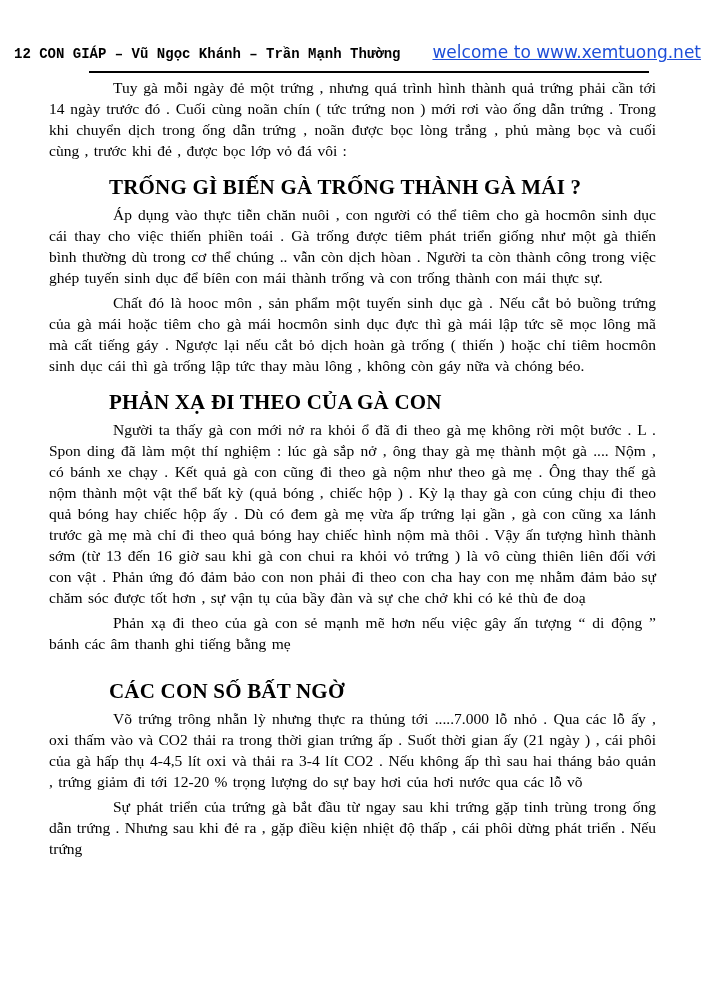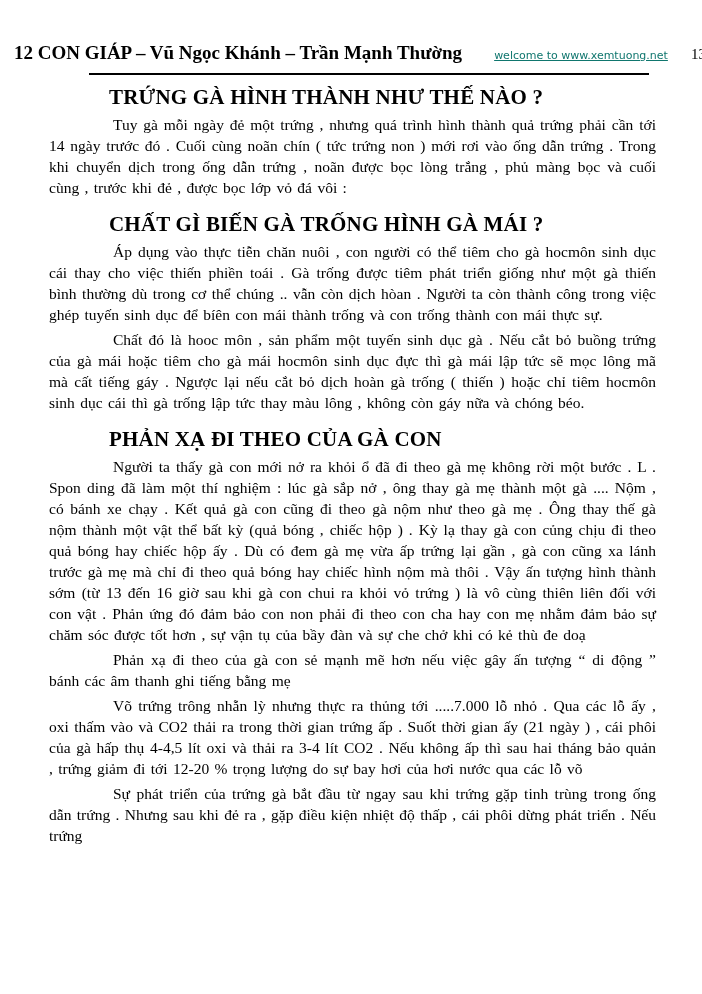--- a/index.html
+++ b/index.html
@@ -17,29 +17,29 @@
   }
   .page-header {
     display: flex;
     justify-content: space-between;
     align-items: baseline;
     margin-left: -31px;
     margin-right: -26px;
   }
   .book-title {
     font-weight: bold;
-    font-size: 19px;
+    font-size: 14px;
     white-space: nowrap;
-    font-family: Liberation Serif, serif;
+    font-family: Liberation Mono, monospace;
   }
   .site-link {
     font-family: "DejaVu Sans", sans-serif;
-    font-size: 11px;
+    font-size: 17px;
     text-decoration: underline;
-    color: #0f766e;
+    color: #1d4ed8;
     white-space: nowrap;
     margin-left: 32px;
   }
   .page-number {
     font-size: 15px;
     font-family: "Liberation Serif", serif;
     margin-left: 23px;
   }
   .header-divider {
     border: 0;
@@ -74,37 +74,37 @@
 
   <div class="page-header">
     <span class="book-title">12 CON GIÁP – Vũ Ngọc Khánh – Trần Mạnh Thường</span>
     <a class="site-link" href="#">welcome to www.xemtuong.net</a>
     <span class="page-number">133</span>
   </div>
 
   <hr class="header-divider">
 
   <div class="section">
-    <h2 class="section-heading">TRỨNG GÀ HÌNH THÀNH NHƯ THẾ NÀO ?</h2>
     <p class="body-par">Tuy gà mỗi ngày đẻ một trứng , nhưng quá trình hình thành quả trứng phải cần tới 14 ngày trước đó . Cuối cùng noãn chín ( tức trứng non ) mới rơi vào ống dẫn trứng  . Trong khi chuyển dịch trong ống dẫn trứng , noãn được bọc lòng trắng , phủ màng bọc và cuối cùng , trước khi đẻ , được bọc lớp vỏ đá vôi :</p>
   </div>
 
   <div class="section">
-    <h2 class="section-heading gap-medium">CHẤT GÌ BIẾN GÀ TRỐNG HÌNH GÀ MÁI ?</h2>
+    <h2 class="section-heading gap-medium">TRỐNG GÌ BIẾN GÀ TRỐNG THÀNH GÀ MÁI ?</h2>
     <p class="body-par">Áp dụng vào thực tiễn chăn nuôi , con người có thể tiêm cho gà hocmôn sinh dục cái thay cho việc thiến phiền toái . Gà trống được tiêm phát triển giống như một gà thiến bình thường dù trong cơ thể chúng .. vẫn còn dịch hòan . Người ta còn thành công trong việc ghép tuyến sinh dục để bíên con mái thành trống và con trống thành con mái thực  sự.</p>
     <p class="body-par">Chất đó là hooc môn , sản phẩm một tuyến sinh dục gà . Nếu cắt bỏ buồng trứng của  gà mái hoặc tiêm cho gà mái hocmôn sinh dục đực thì gà mái lập tức sẽ mọc lông mã mà cất tiếng gáy . Ngược lại nếu cắt bỏ dịch hoàn gà trống ( thiến ) hoặc chỉ tiêm hocmôn sinh dục cái thì gà trống lập tức thay màu lông , không còn gáy nữa và chóng béo.</p>
   </div>
 
   <div class="section">
     <h2 class="section-heading gap-medium">PHẢN XẠ ĐI THEO CỦA GÀ CON</h2>
     <p class="body-par">Người ta thấy gà con mới nở ra khỏi ổ đã đi theo gà mẹ không rời một bước . L . Spon ding đã làm một thí nghiệm : lúc gà sắp nở , ông thay gà mẹ thành một gà .... Nộm , có bánh xe chạy . Kết quả gà con cũng đi theo gà nộm như theo gà mẹ . Ông thay thế gà nộm thành một vật thể bất kỳ (quả bóng , chiếc hộp ) . Kỳ lạ thay gà con củng chịu đi theo quả bóng hay chiếc hộp ấy . Dù có đem gà mẹ vừa ấp trứng lại gần , gà con cũng xa lánh trước gà mẹ mà chỉ đi theo quả bóng hay chiếc hình nộm mà thôi . Vậy ấn tượng hình thành sớm (từ 13 đến 16 giờ sau khi gà con chui ra khỏi vỏ trứng ) là vô cùng thiên liên đối với con vật . Phản ứng đó đảm bảo con non phải đi theo con cha hay con mẹ nhằm đảm bảo sự chăm sóc được tốt hơn , sự vận tụ của bầy đàn và sự che chở khi có kẻ thù đe doạ</p>
     <p class="body-par">Phản xạ đi theo của gà con sẻ mạnh mẽ hơn nếu việc gây ấn tượng “ di động ” bánh các âm thanh ghi tiếng bằng mẹ</p>
   </div>
 
   <div class="section">
+    <h2 class="section-heading gap-large">CÁC CON SỐ BẤT NGỜ</h2>
     <p class="body-par">Võ trứng trông nhẵn lỳ nhưng thực ra thủng tới .....7.000 lỗ nhỏ . Qua các lỗ ấy , oxi thấm vào và CO2 thải ra trong thời gian trứng ấp . Suốt thời gian ấy (21 ngày ) , cái phôi của gà hấp thụ 4-4,5 lít oxi và thải ra 3-4 lít CO2  . Nếu không ấp thì sau hai tháng bảo quản , trứng giảm đi tới 12-20 % trọng lượng do sự bay hơi của hơi nước qua các lỗ võ</p>
   </div>
 
   <div class="section">
     <p class="body-par">Sự phát triển của trứng gà bắt đầu từ ngay sau khi trứng gặp tinh trùng trong ống dẫn trứng . Nhưng sau khi đẻ ra , gặp điều kiện nhiệt độ thấp , cái phôi dừng phát triển . Nếu trứng</p>
   </div>
 
 </div>
 
 </body></html>

